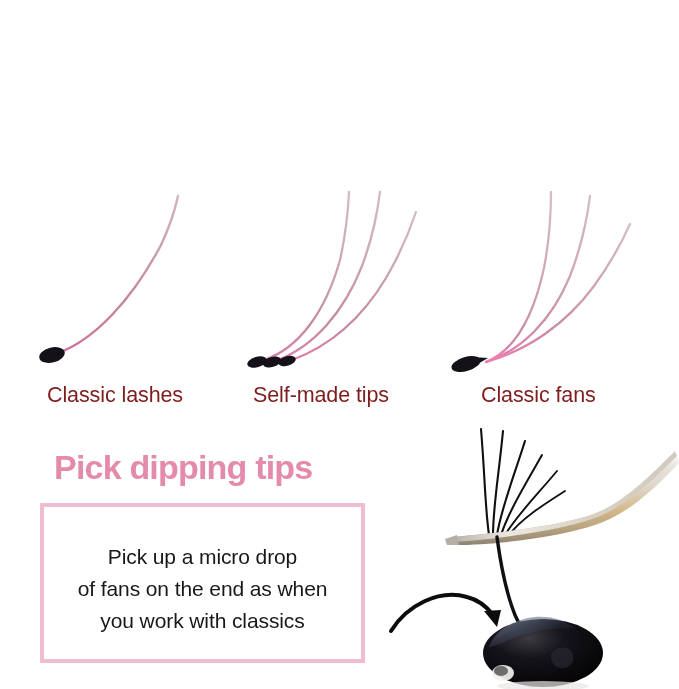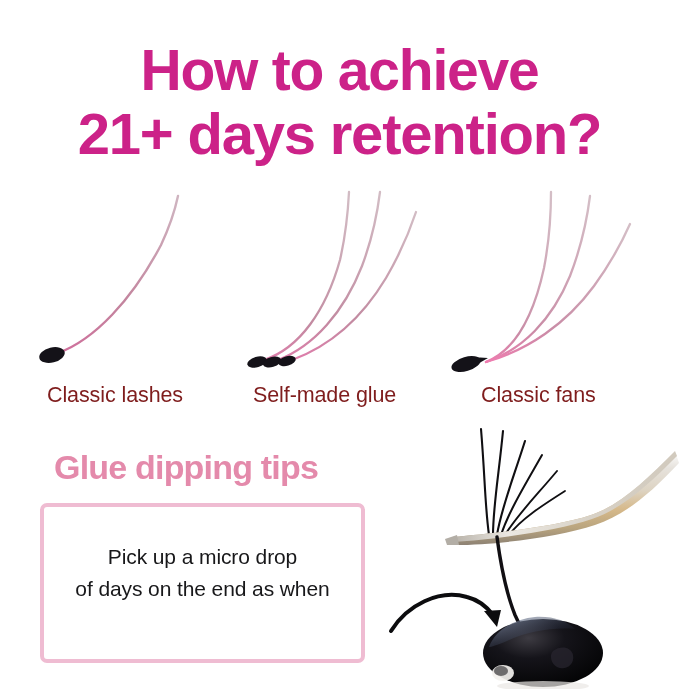--- a/index.html
+++ b/index.html
@@ -82,21 +82,21 @@
   }
 
   
   .tips-box {
     position: absolute;
     left: 40px;
     top: 503px;
     width: 325px;
     height: 160px;
     border: 4px solid #EFBCD2;
-    border-radius: 7px;
+    border-radius: 1px;
     background: #ffffff;
     box-sizing: border-box;
   }
   .tips-text {
     position: absolute;
     left: 0;
     top: 34px;
     width: 100%;
     text-align: center;
     font-family: "Liberation Sans", sans-serif;
@@ -115,24 +115,20 @@
     width: 294px;
     height: 274px;
   }
   .photo-area svg { display: block; width: 294px; height: 274px; }
 </style>
 </head>
 <body>
 
 <div id="canvas">
 
-  <div class="headline">
-    <span class="headline-line l1">How to achieve</span>
-    <span class="headline-line l2">21+ days retention?</span>
-  </div>
 
   <div class="lash-row">
 
     <div class="lash-group g1">
       <svg viewBox="0 0 220 185" xmlns="http://www.w3.org/2000/svg" aria-hidden="true">
         <defs>
           <linearGradient id="g-classic" x1="0" y1="1" x2="1" y2="0">
             <stop offset="0%" stop-color="#d06f9c"></stop>
             <stop offset="45%" stop-color="#c3859e"></stop>
             <stop offset="100%" stop-color="#cfb4c0"></stop>
@@ -178,29 +174,30 @@
         <path d="M38 172 C 68 160 86 124 96 78 C 101 52 103 22 103 2" fill="none" stroke="url(#g-pro)" stroke-width="2.3" stroke-linecap="round"></path>
         <path d="M38 172 C 74 160 104 130 122 86 C 132 60 139 30 142 6" fill="none" stroke="url(#g-pro)" stroke-width="2.3" stroke-linecap="round"></path>
         <path d="M38 172 C 80 160 118 134 146 96 C 162 74 174 52 182 34" fill="none" stroke="url(#g-pro)" stroke-width="2.3" stroke-linecap="round"></path>
         <path d="M5 178 C 10 170 24 166 40 168 C 30 174 18 180 8 181 Z" fill="#141218"></path>
         <ellipse cx="18" cy="174" rx="15" ry="7" transform="rotate(-16 18 174)" fill="#141218"></ellipse>
       </svg>
     </div>
   </div>
 
   <div class="lash-label c1">Classic lashes</div>
-  <div class="lash-label c2">Self-made glue</div>
+  <div class="lash-label c2">Self-made tips</div>
   <div class="lash-label c3">Classic fans</div>
 
-  <div class="tips-heading">Glue dipping tips</div>
+  <div class="tips-heading">Pick dipping tips</div>
 
   <div class="tips-box">
     <div class="tips-text">
       <span>Pick up a micro drop</span>
-      <span>of days on the end as when</span>
+      <span>of fans on the end as when</span>
+      <span>you work with classics</span>
     </div>
   </div>
 
   <div class="photo-area">
     <svg viewBox="0 0 294 274" xmlns="http://www.w3.org/2000/svg" aria-hidden="true">
       <defs>
         <linearGradient id="tw-body" x1="0" y1="0" x2="0" y2="1">
           <stop offset="0%" stop-color="#ffffff"></stop>
           <stop offset="18%" stop-color="#e6e2dc"></stop>
           <stop offset="42%" stop-color="#ddd3c2"></stop>

